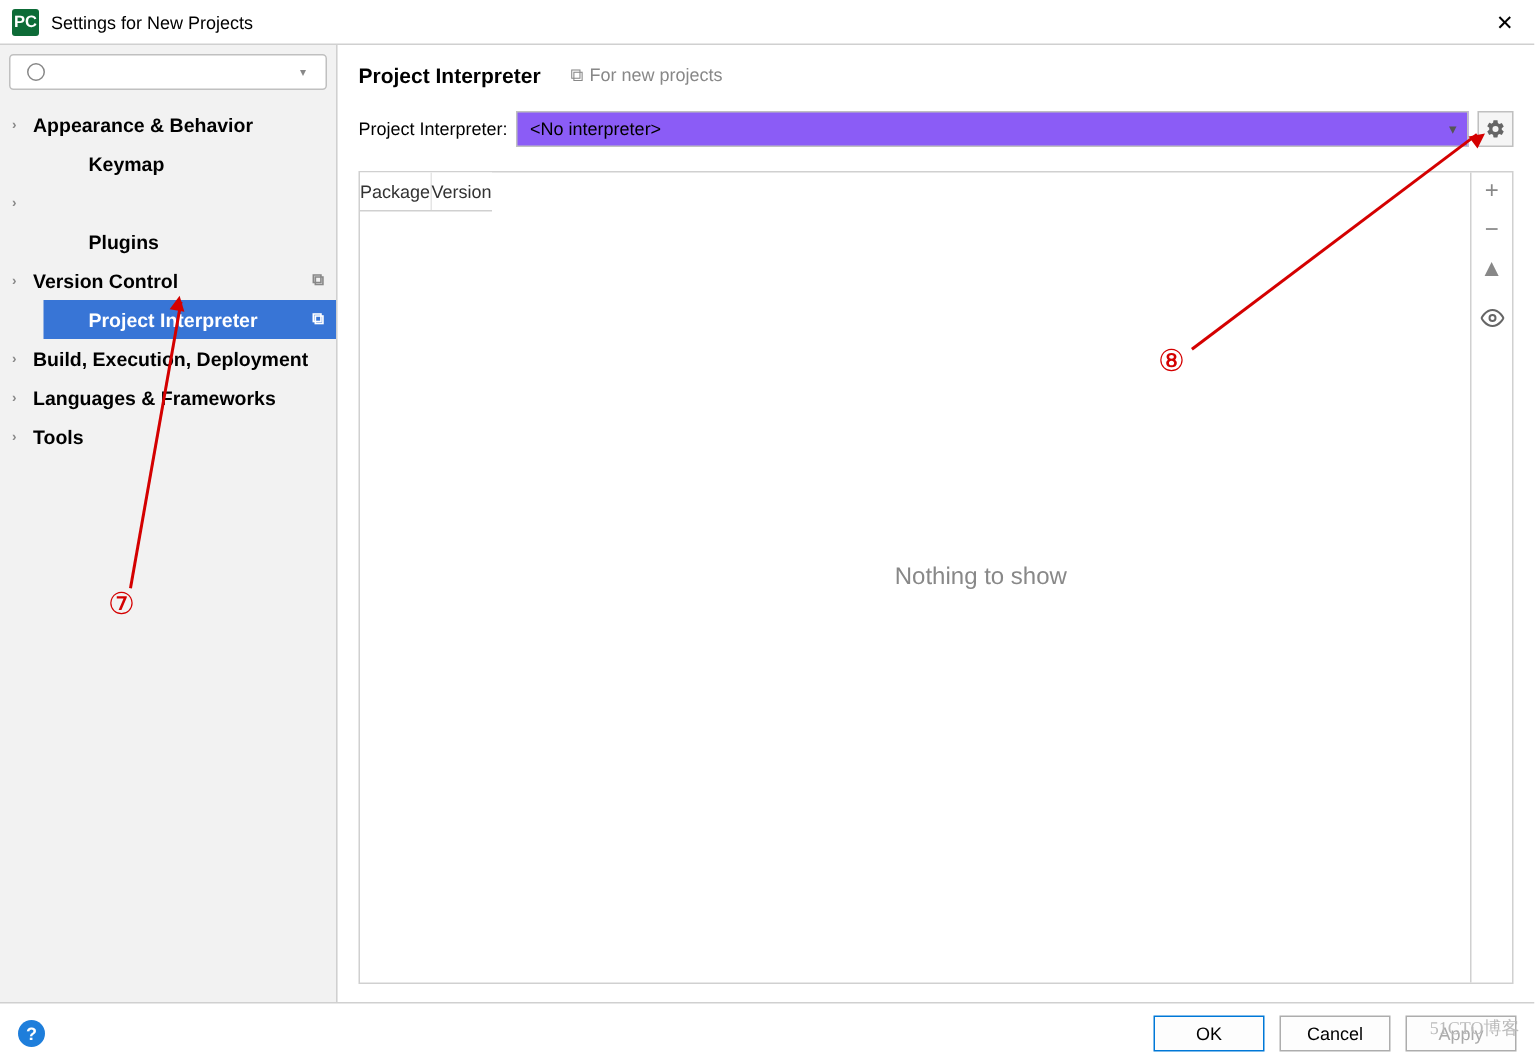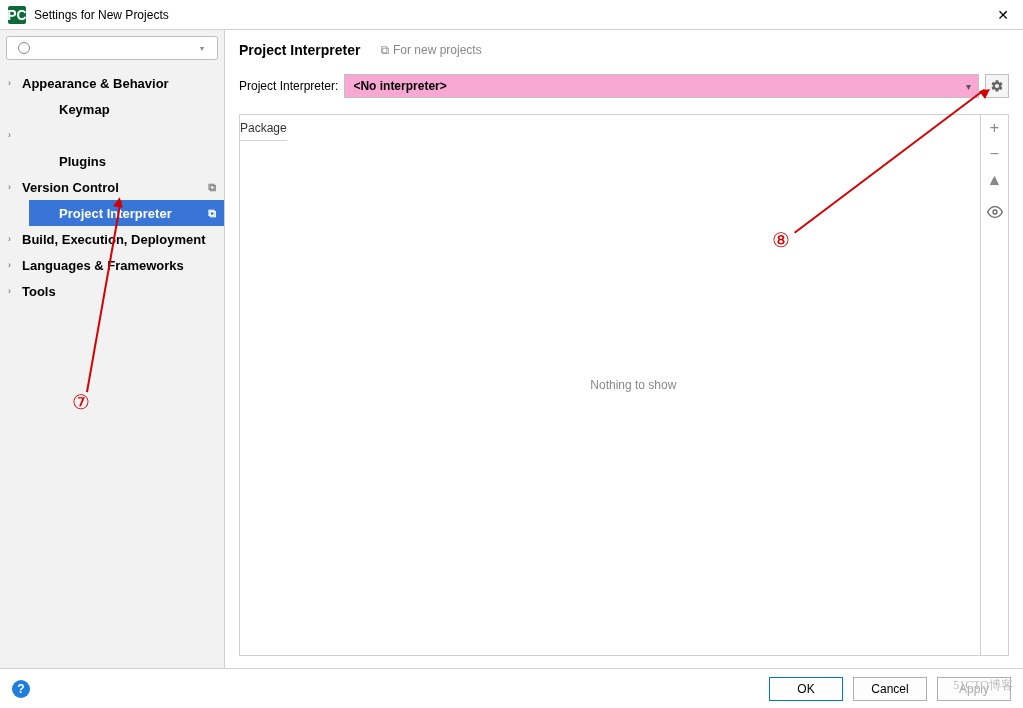--- a/index.html
+++ b/index.html
@@ -1,18 +1,18 @@
 <!DOCTYPE html>
 <html><head>
 <meta charset="utf-8">
 <style>
   * { box-sizing: border-box; margin: 0; padding: 0; }
   body { font-family: "Segoe UI", Arial, sans-serif; font-size: 12px; background: #fff; color: #000; width: 1023px; height: 708px; overflow: hidden; position: relative; }
   .titlebar { height: 30px; display: flex; align-items: center; padding: 0 8px; border-bottom: 1px solid #d0d0d0; background: #fff; }
-  .titlebar .app-icon { width: 18px; height: 18px; background: #0d6b37; margin-right: 8px; display: flex; align-items: center; justify-content: center; color: #fff; font-size: 14px; font-weight: bold; border-radius: 2px; }
+  .titlebar .app-icon { width: 18px; height: 18px; background: #0d6b37; margin-right: 8px; display: flex; align-items: center; justify-content: center; color: #fff; font-size: 11px; font-weight: bold; border-radius: 2px; }
   .titlebar .title { flex: 1; font-size: 12px; }
   .titlebar .close { font-size: 14px; padding: 2px 6px; cursor: pointer; }
   .main { display: flex; height: calc(708px - 30px - 40px); }
   .sidebar { width: 225px; background: #f2f2f2; border-right: 1px solid #d0d0d0; display: flex; flex-direction: column; }
   .search-wrap { padding: 6px; }
   .search { width: 100%; height: 24px; border: 1px solid #c0c0c0; border-radius: 3px; padding: 0 18px 0 18px; font-size: 12px; }
   .search-container { position: relative; }
   .search-container::before { content: ""; position: absolute; left: 12px; top: 50%; transform: translateY(-50%); width: 10px; height: 10px; border: 1.5px solid #888; border-radius: 50%; }
   .search-container::after { content: "▾"; position: absolute; right: 14px; top: 50%; transform: translateY(-50%); font-size: 8px; color: #888; }
   .tree { padding: 4px 0; overflow-y: auto; flex: 1; }
@@ -23,30 +23,30 @@
   .tree-item .copy-icon { color: #888; font-size: 11px; }
   .tree-item.selected { background: #3875d6; color: #fff; }
   .tree-item.selected .chev, .tree-item.selected .copy-icon { color: #fff; }
   .tree-item.indent1 { padding-left: 30px; margin-left: 29px; }
   .content { flex: 1; padding: 12px 14px; display: flex; flex-direction: column; }
   .content-header { display: flex; align-items: center; gap: 20px; margin-bottom: 16px; }
   .content-header .heading { font-weight: bold; font-size: 14px; }
   .content-header .subtext { color: #888; font-size: 12px; display: flex; align-items: center; gap: 4px; }
   .interpreter-row { display: flex; align-items: center; gap: 6px; margin-bottom: 16px; }
   .interpreter-row label { font-size: 12px; }
-  .interpreter-select { flex: 1; height: 24px; border: 1px solid #c0c0c0; padding: 0 4px 0 8px; font-size: 12px; position: relative; background: #f9a8d4; text-align: left; font-weight: bold; }
+  .interpreter-select { flex: 1; height: 24px; border: 1px solid #c0c0c0; padding: 0 4px 0 8px; font-size: 12px; position: relative; background: #8b5cf6; text-align: left; }
   .select-wrap { flex: 1; position: relative; }
   .select-wrap::after { content: "▾"; position: absolute; right: 8px; top: 50%; transform: translateY(-50%); font-size: 10px; color: #555; }
   .gear-btn { width: 24px; height: 24px; border: 1px solid #c0c0c0; background: #f5f5f5; display: flex; align-items: center; justify-content: center; cursor: pointer; }
   .packages-area { flex: 1; border: 1px solid #d0d0d0; display: flex; position: relative; }
   .packages-table { flex: 1; display: flex; flex-direction: row; }
   .pkg-header { display: flex; height: 26px; background: #fff; border-bottom: 1px solid #d0d0d0; }
   .pkg-col { flex: 1; border-right: 1px solid #e5e5e5; display: flex; align-items: center; justify-content: center; font-size: 12px; color: #333; }
   .pkg-col:last-child { border-right: none; }
-  .pkg-body { flex: 1; display: flex; align-items: center; justify-content: center; color: #888; font-size: 12px; }
+  .pkg-body { flex: 1; display: flex; align-items: center; justify-content: center; color: #888; font-size: 16px; }
   .pkg-side { width: 28px; border-left: 1px solid #d0d0d0; display: flex; flex-direction: column; }
   .pkg-side-btn { height: 26px; display: flex; align-items: center; justify-content: center; color: #888; font-size: 16px; cursor: pointer; }
   .bottombar { height: 40px; border-top: 1px solid #d0d0d0; display: flex; align-items: center; padding: 0 12px; gap: 10px; }
   .help-icon { width: 18px; height: 18px; border-radius: 50%; background: #1e7edb; color: #fff; display: flex; align-items: center; justify-content: center; font-size: 12px; font-weight: bold; }
   .bottombar .spacer { flex: 1; }
   .btn { min-width: 74px; height: 24px; border: 1px solid #adadad; background: #fdfdfd; font-size: 12px; cursor: pointer; }
   .btn.primary { border-color: #0078d7; }
   .btn.disabled { color: #aaa; cursor: default; }
   .annotation { position: absolute; pointer-events: none; }
   .circled { color: #d40000; font-size: 20px; font-family: serif; }
@@ -126,20 +126,21 @@
       <button class="gear-btn">
         <svg width="14" height="14" viewBox="0 0 24 24" fill="#666">
             <path d="M19.14,12.94a7,7,0,0,0,.05-.94,7,7,0,0,0-.05-.94l2.03-1.58a.5.5,0,0,0,.12-.63l-1.92-3.32a.5.5,0,0,0-.6-.22l-2.39.96a7,7,0,0,0-1.62-.94l-.36-2.54A.5.5,0,0,0,13.91,2H10.09a.5.5,0,0,0-.49.42L9.24,4.96a7,7,0,0,0-1.62.94l-2.39-.96a.5.5,0,0,0-.6.22L2.71,8.48a.5.5,0,0,0,.12.63L4.86,10.69A7,7,0,0,0,4.81,12a7,7,0,0,0,.05.94L2.83,14.52a.5.5,0,0,0-.12.63l1.92,3.32a.5.5,0,0,0,.6.22l2.39-.96a7,7,0,0,0,1.62.94l.36,2.54a.5.5,0,0,0,.49.42h3.82a.5.5,0,0,0,.49-.42l.36-2.54a7,7,0,0,0,1.62-.94l2.39.96a.5.5,0,0,0,.6-.22l1.92-3.32a.5.5,0,0,0-.12-.63ZM12,15.5A3.5,3.5,0,1,1,15.5,12,3.5,3.5,0,0,1,12,15.5Z"></path>
           </svg>
       </button>
     </div>
     <div class="packages-area">
       <div class="packages-table">
         <div class="pkg-header">
           <div class="pkg-col">Package</div>
+          <div class="pkg-col">Version</div>
         </div>
         <div class="pkg-body">Nothing to show</div>
       </div>
       <div class="pkg-side">
         <div class="pkg-side-btn">+</div>
         <div class="pkg-side-btn">−</div>
         <div class="pkg-side-btn">▲</div>
         <div class="pkg-side-btn" style="margin-top:6px;">
           <svg width="16" height="16" viewBox="0 0 24 24" fill="none" stroke="#666" stroke-width="2">
               <path d="M1 12s4-8 11-8 11 8 11 8-4 8-11 8-11-8-11-8z"></path>

